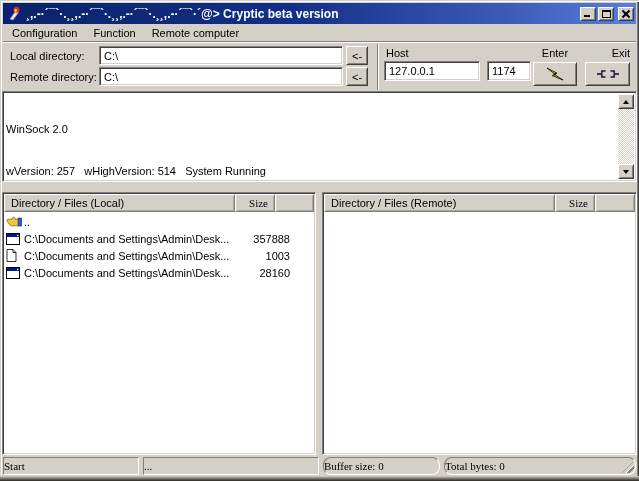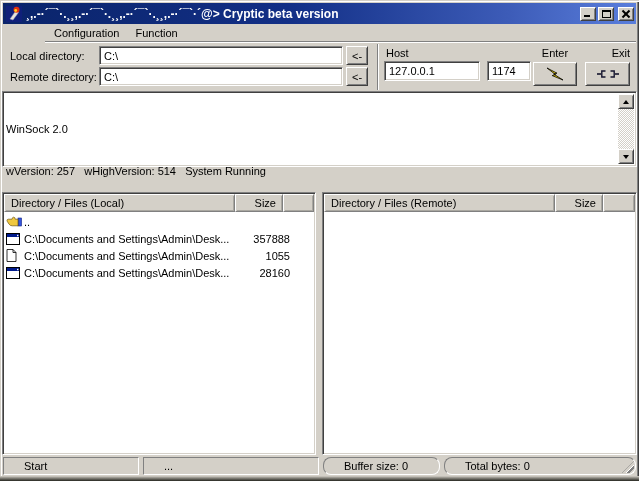--- a/index.html
+++ b/index.html
@@ -24,37 +24,37 @@
   .winbtn.close{ margin-left:2px; }
   .glyph-min{ position:absolute; left:3px; bottom:3px; width:6px; height:2px; background:#000; }
   .glyph-max{ position:absolute; left:3px; top:2px; width:9px; height:8px;
     border:1px solid #000; border-top:2px solid #000; }
   .glyph-x1,.glyph-x2{ position:absolute; left:2px; top:5px; width:10px; height:2px; background:#000; }
   .glyph-x1{ transform:rotate(45deg); } .glyph-x2{ transform:rotate(-45deg); }
 
   
   .menubar{ position:absolute; left:3px; top:24px; right:3px; height:18px;
     display:flex; align-items:center; padding-left:1px;
-    border-bottom:1px solid #808080; box-shadow:0 1px 0 #fff;margin-left:42px; }
+    border-bottom:1px solid #808080; box-shadow:0 1px 0 #fff; }
   .menu-item{ padding:2px 8px; }
 
   
   .toolbar{ position:absolute; left:0; top:42px; width:639px; height:49px; }
   .lbl{ position:absolute; white-space:nowrap; }
   .field{ position:absolute; background:#fff; border:1px solid; border-color:#808080 #fff #fff #808080;
     box-shadow: inset 1px 1px 0 #404040, inset -1px -1px 0 #d4d0c8;
     font-family:"Liberation Sans",sans-serif; font-size:11px; padding:2px 4px; outline:none; }
   .btn{ position:absolute; background:#d4d0c8; border:1px solid; border-color:#fff #404040 #404040 #fff;
     box-shadow: inset 1px 1px 0 #d4d0c8, inset -1px -1px 0 #808080;
     font-size:11px; display:flex; align-items:center; justify-content:center; cursor:default; }
   .tdivider{ position:absolute; left:377px; top:2px; height:46px; width:2px;
     border-left:1px solid #808080; border-right:1px solid #fff; }
 
   
-  .infobox{ position:absolute; left:2px; top:91px; width:635px; height:76px; background:#fff;
+  .infobox{ position:absolute; left:2px; top:91px; width:635px; height:91px; background:#fff;
     border:1px solid; border-color:#808080 #fff #fff #808080;
     box-shadow: inset 1px 1px 0 #404040, inset -1px -1px 0 #d4d0c8; }
   .info-lines{ position:absolute; left:3px; top:2px; right:20px; line-height:14px; white-space:pre; }
   .scrollbar{ position:absolute; top:2px; right:2px; bottom:2px; width:16px;
     background:#fff;
     background-image: conic-gradient(#d4d0c8 25%, transparent 0 50%, #d4d0c8 0 75%, transparent 0);
     background-size:2px 2px; }
   .sb-btn{ position:absolute; left:0; width:16px; height:15px; background:#d4d0c8;
     border:1px solid; border-color:#fff #404040 #404040 #fff;
     box-shadow: inset 1px 1px 0 #d4d0c8, inset -1px -1px 0 #808080;
@@ -67,31 +67,31 @@
   .listbox{ position:absolute; top:192px; height:263px; background:#fff;
     border:1px solid; border-color:#808080 #fff #fff #808080;
     box-shadow: inset 1px 1px 0 #404040, inset -1px -1px 0 #d4d0c8; overflow:hidden; }
   .list-local{ left:2px; width:314px; }
   .list-remote{ left:322px; width:315px; }
   .lheader{ display:flex; height:18px; margin:1px; }
   .hseg{ background:#d4d0c8; border:1px solid; border-color:#fff #808080 #808080 #fff;
     box-shadow: inset 1px 1px 0 #d4d0c8, inset -1px -1px 0 #a9a7a0;
     display:flex; align-items:center; padding:0 6px; white-space:nowrap; overflow:hidden; }
   .hseg.name{ width:231px; flex:none; }
-  .hseg.size{ width:48px; flex:none; justify-content:flex-end; }
+  .hseg.size{ width:40px; flex:none; justify-content:flex-end;font-family:Liberation Serif, serif; }
   .hseg.fill{ flex:1; }
   .lrow{ display:flex; align-items:center; height:17px; padding-left:3px; white-space:nowrap; }
   .licon{ width:18px; flex:none; display:flex; align-items:center; }
   .lname{ flex:1; overflow:hidden; }
   .lsize{ width:72px; flex:none; text-align:right; padding-right:25px; }
 
   
   .statusbar{ position:absolute; left:3px; right:3px; top:457px; height:18px; display:flex; }
   .spanel{ border:1px solid; border-color:#808080 #fff #fff #808080;
-    display:flex; align-items:center; padding-left:20px; margin-right:4px; overflow:hidden; white-space:nowrap; }
+    display:flex; align-items:center; padding-left:0; margin-right:4px; overflow:hidden; white-space:nowrap;font-family:Liberation Serif, serif; }
   .sp0{ width:136px; flex:none; } .sp1{ width:176px; flex:none; } .sp2{ width:117px; flex:none;border-radius:8px; }
   .sp3{ flex:1; margin-right:0; position:relative;border-radius:8px; }
   .grip{ position:absolute; right:1px; bottom:1px; width:12px; height:12px;
     background: repeating-linear-gradient(135deg, transparent 0 2px, #fff 2px 3px, #808080 3px 4.5px);
     clip-path: polygon(100% 0, 100% 100%, 0 100%); }
   .bottom-edge{ position:absolute; left:0; right:0; bottom:0; height:5px;
     background:linear-gradient(#d4d0c8 0%, #8a8880 40%, #26261f 100%); }
 </style>
 </head>
 <body>
@@ -116,20 +116,21 @@
       <div class="winbtn close">
           <div class="glyph-x1"></div>
           <div class="glyph-x2"></div>
         </div>
     </div>
   </div>
 
   <div class="menubar">
     <div class="menu-item">Configuration</div>
     <div class="menu-item">Function</div>
+    <div class="menu-item">Remote computer</div>
   </div>
 
   <div class="toolbar">
     <div class="lbl" style="left:10px; top:8px;">Local directory:</div>
     <input class="field" style="left: 99px; top: 4px; width: 244px; height: 19px;" value="C:\">
     <div class="btn" style="left:346px; top:4px; width:22px; height:19px;">&lt;-</div>
 
     <div class="lbl" style="left:10px; top:29px;">Remote directory:</div>
     <input class="field" style="left: 99px; top: 25px; width: 244px; height: 19px;" value="C:\">
     <div class="btn" style="left:346px; top:25px; width:22px; height:19px;">&lt;-</div>
@@ -207,21 +208,21 @@
     </div>
 
     <div class="lrow">
       <span class="licon">
         <svg width="11" height="13" viewBox="0 0 11 13">
           <path d="M1 0.5 H7 L10 3.5 V12.5 H1 Z" fill="#fff" stroke="#000" stroke-width="0.8"></path>
           <path d="M7 0.5 V3.5 H10" fill="none" stroke="#000" stroke-width="0.8"></path>
         </svg>
       </span>
       <span class="lname">C:\Documents and Settings\Admin\Desk...</span>
-      <span class="lsize">1055</span>
+      <span class="lsize">1003</span>
     </div>
 
     <div class="lrow">
       <span class="licon">
         <svg width="14" height="12" viewBox="0 0 14 12">
           <rect x="0.5" y="0.5" width="13" height="11" fill="#fff" stroke="#000"></rect>
           <rect x="1" y="1" width="12" height="3" fill="#001a8c"></rect>
           <rect x="11" y="1.8" width="1.4" height="1.4" fill="#fff"></rect>
         </svg>
       </span>

